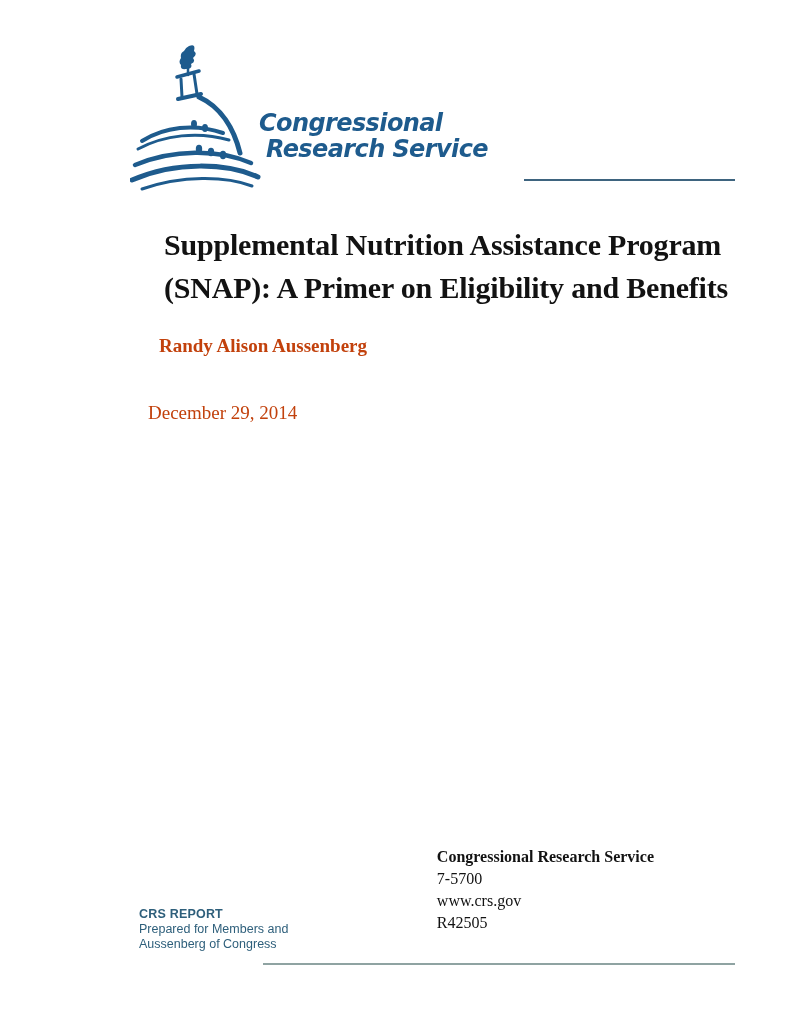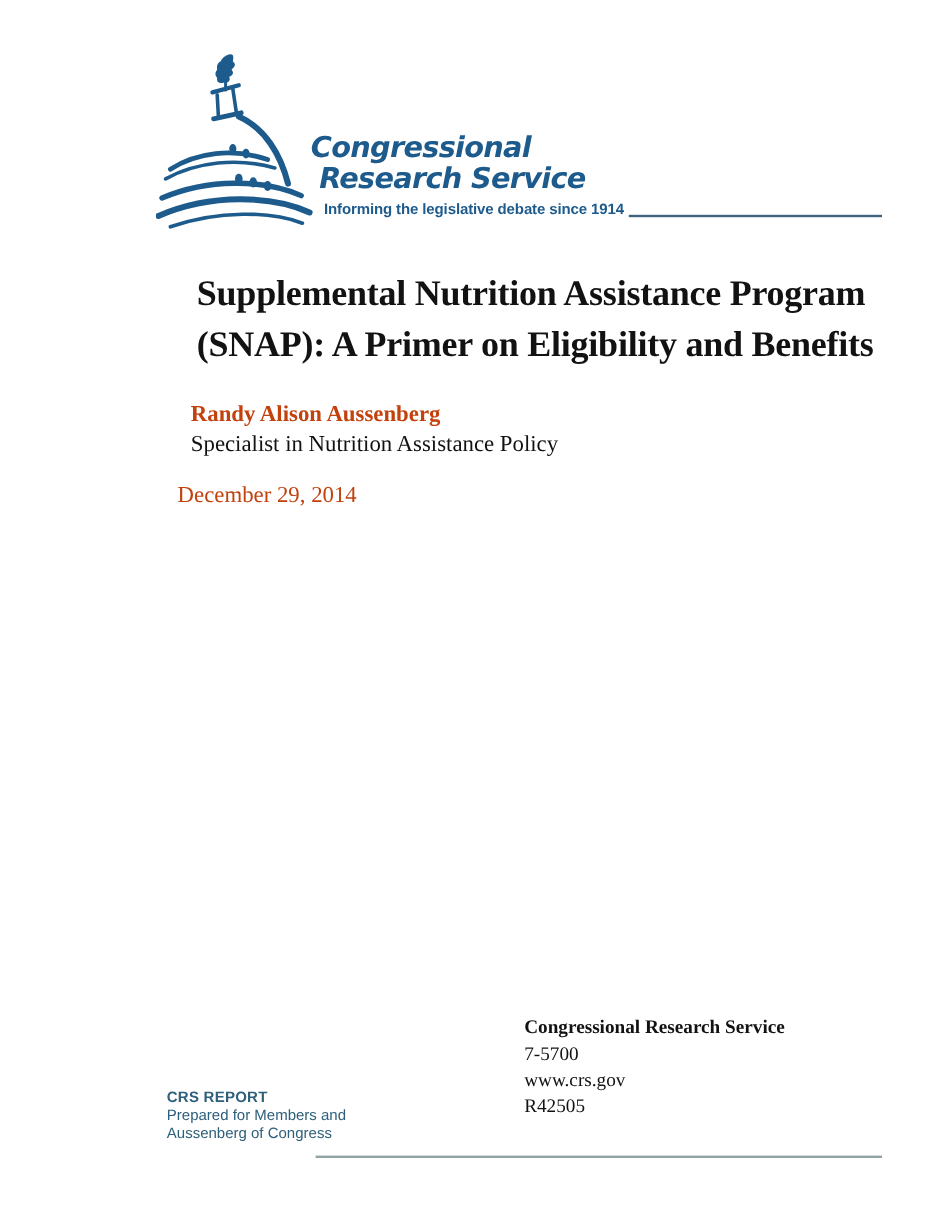--- a/index.html
+++ b/index.html
@@ -158,30 +158,28 @@
 
     <path d="M5,121 C43,105 89,105 121,119" stroke-width="4.5"></path>
     <path d="M2,136 C46,117 97,119 128,133" stroke-width="5"></path>
     <path d="M12,145 C52,131 96,132 122,142" stroke-width="3"></path>
   </svg>
 
   <div class="wordmark">
     <div class="line1">Congressional</div>
     <div class="line2">Research Service</div>
   </div>
-  <div class="tagline">Informing the legislative debate since 1914</div>
   <div class="tagline-rule"></div>
 
   <div class="title">
     <div>Supplemental Nutrition Assistance Program</div>
     <div>(SNAP): A Primer on Eligibility and Benefits</div>
   </div>
 
   <div class="author-name">Randy Alison Aussenberg</div>
-  <div class="author-role">Specialist in Nutrition Assistance Policy</div>
   <div class="report-date">December 29, 2014</div>
 
   <div class="footer-right">
     <div class="org">Congressional Research Service</div>
     <div>7-5700</div>
     <div>www.crs.gov</div>
     <div>R42505</div>
   </div>
 
   <div class="footer-left">

